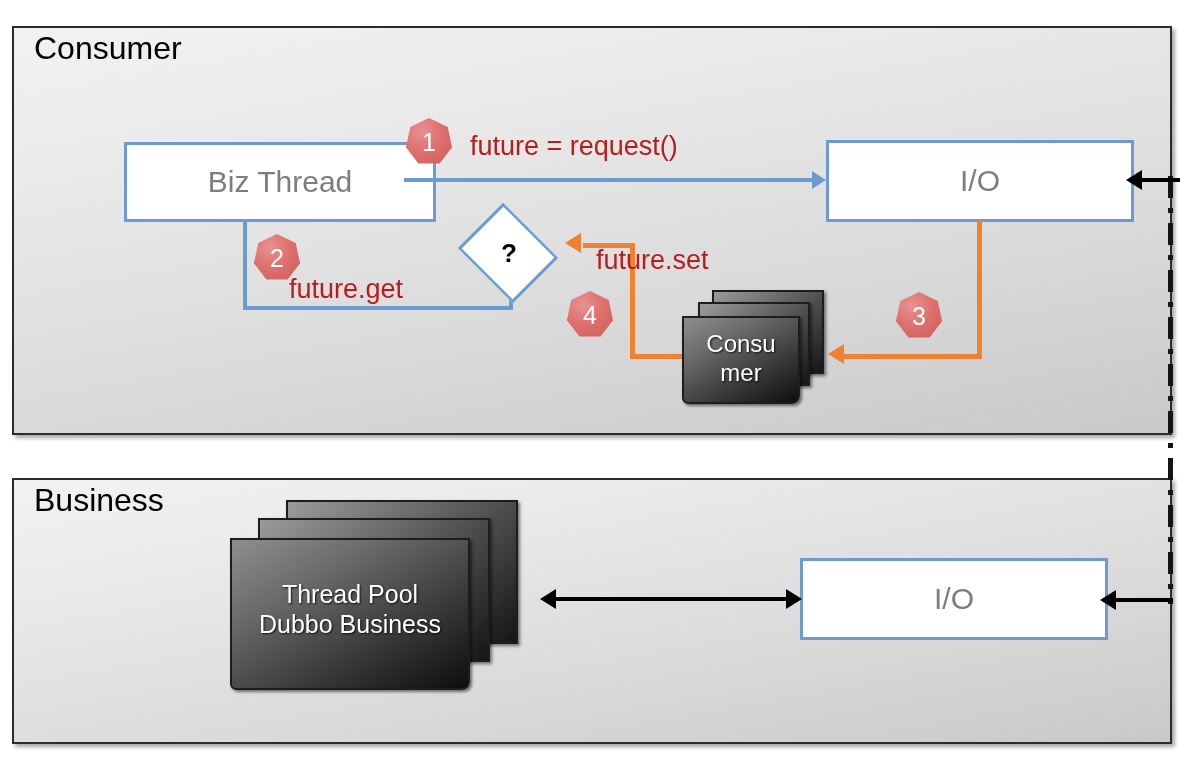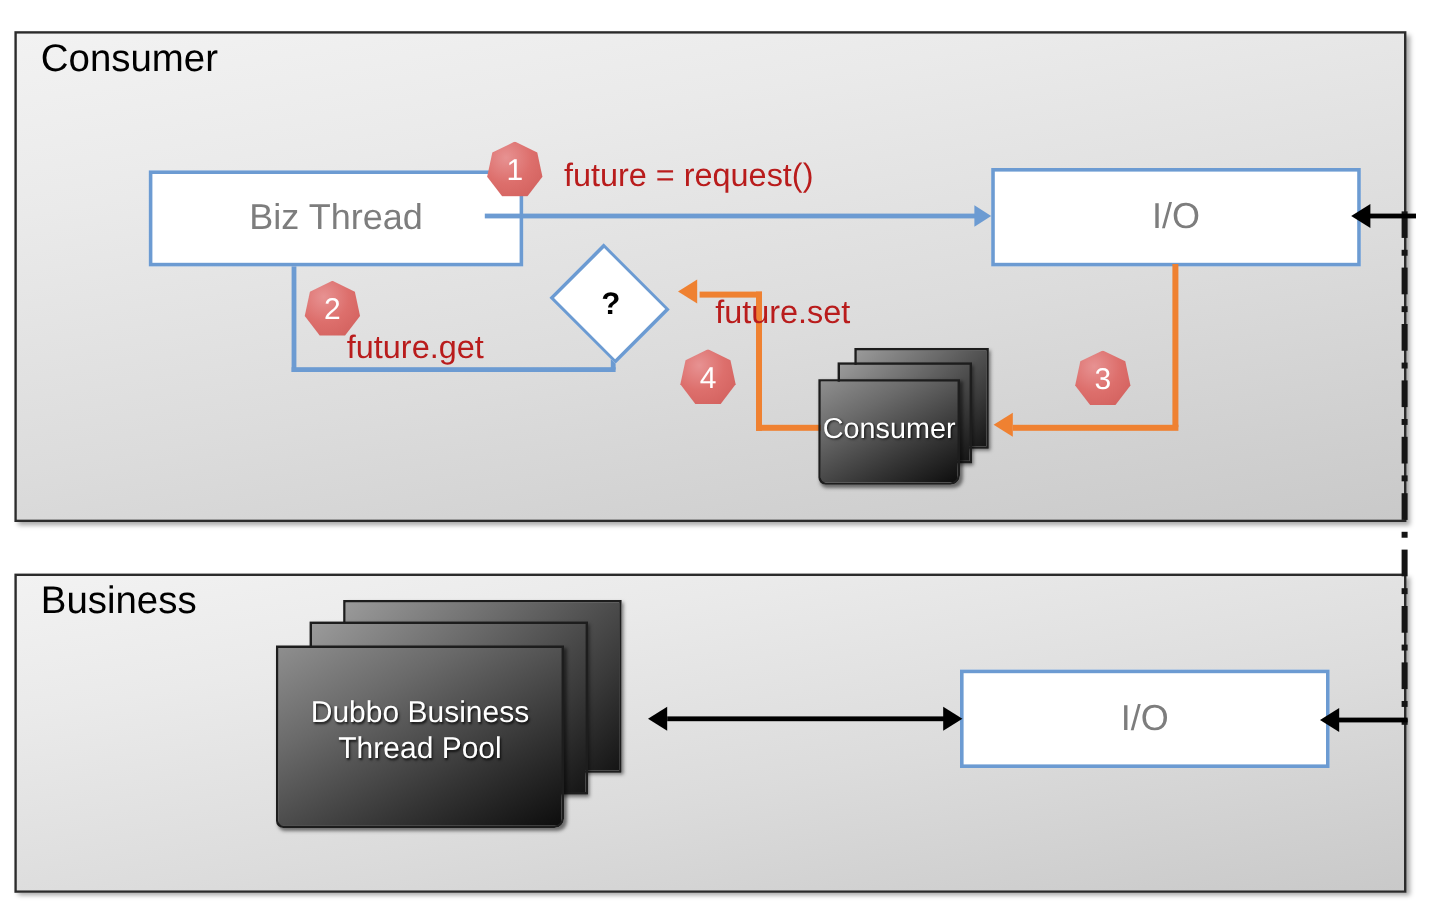--- a/index.html
+++ b/index.html
@@ -151,21 +151,21 @@
 
   <div class="ln h-orange" style="left:630px;top:354px;width:68px;"></div>
   <div class="ln v-orange" style="left:630px;top:243px;width:5px;height:116px;"></div>
   <div class="ln h-orange" style="left:583px;top:243px;width:52px;"></div>
   <div class="ah ah-left-orange" style="left:565px;top:233px;"></div>
 
   <div class="stack" id="consumer-stack">
     <div class="sheet" style="left:36px;top:0px;width:112px;height:84px;"></div>
     <div class="sheet" style="left:22px;top:12px;width:112px;height:84px;"></div>
     <div class="sheet front" style="left:6px;top:26px;width:118px;height:88px;"></div>
-    <div class="slabel" style="left:6px;top:26px;width:118px;height:84px;font-size:24px;flex-direction:row;">
+    <div class="slabel" style="left:6px;top:26px;width:118px;height:84px;font-size:24px;flex-direction:column;">
       <span>Consu</span>
       <span>mer</span>
     </div>
   </div>
 
   <div class="badge" id="badge-1">
     <span>1</span>
   </div>
   <div class="badge" id="badge-2">
     <span>2</span>
@@ -187,22 +187,22 @@
 
   <div class="bluebox" id="io-provider">
     <span>I/O</span>
   </div>
 
   <div class="stack" id="threadpool-stack">
     <div class="sheet" style="left:58px;top:0px;width:232px;height:144px;"></div>
     <div class="sheet" style="left:30px;top:18px;width:232px;height:144px;"></div>
     <div class="sheet front" style="left:2px;top:38px;width:240px;height:152px;"></div>
     <div class="slabel" style="left:2px;top:38px;width:240px;height:142px;font-size:25px;flex-direction:column;">
+      <span>Thread Pool</span>
       <span>Dubbo Business</span>
-      <span>Thread Pool</span>
     </div>
   </div>
 
   <div class="ln h-black" style="left:556px;top:597px;width:242px;"></div>
   <div class="ah ah-left-black" style="left:540px;top:589px;"></div>
   <div class="ah ah-right-black" style="left:786px;top:589px;"></div>
 
   <div id="dashdot-line"></div>
 
   <div class="ln h-black" style="left:1140px;top:178px;width:40px;"></div>

